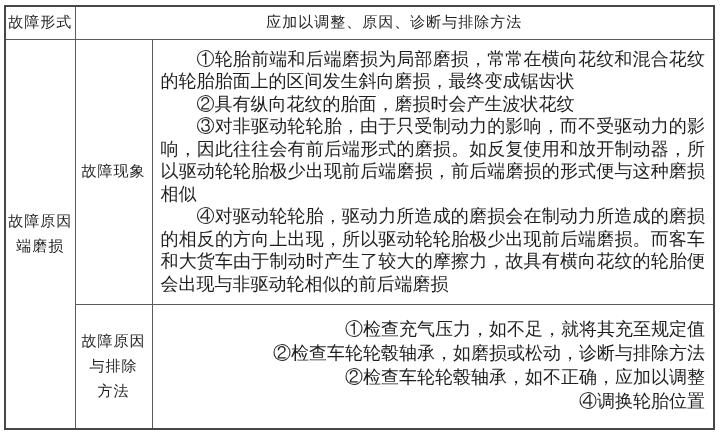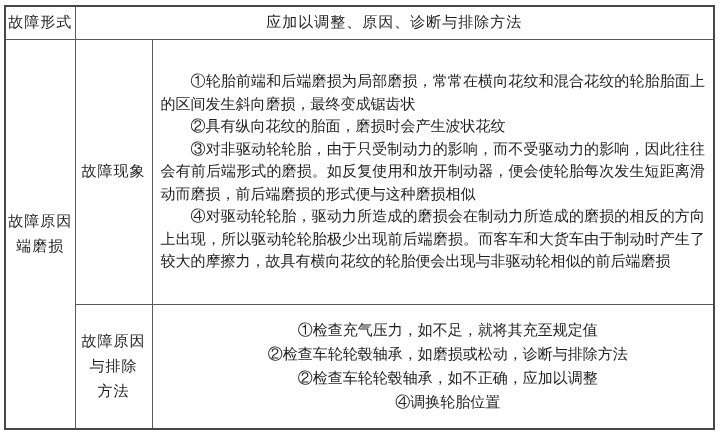--- a/index.html
+++ b/index.html
@@ -50,28 +50,29 @@
     line-height: 25px;
     white-space: pre-line;
     letter-spacing: 1px;
   }
   td.content-cell {
     vertical-align: middle;
     padding: 0 8px;
   }
   .content-cell p {
     margin: 0;
-    font-size: 15px;
+    font-size: 18px;
     line-height: 22.5px;
     text-indent: 2em;
     text-align: justify;
   }
   tr.diagnosis-row .content-cell p {
     line-height: 24px;
-    text-align: center;
+    text-align: right;
+    font-family: Liberation Mono, monospace;
   }
 </style>
 </head>
 <body>
 
 <div class="page">
   <table class="fault-table">
     <colgroup>
       <col class="c1">
       <col class="c2">
@@ -82,21 +83,21 @@
         <th>故障形式</th>
         <th colspan="2">应加以调整、原因、诊断与排除方法</th>
       </tr>
       <tr class="cause-row">
         <td rowspan="2" class="label-cell">故障原因
 端磨损</td>
         <td class="label-cell">故障现象</td>
         <td class="content-cell">
           <p>①轮胎前端和后端磨损为局部磨损，常常在横向花纹和混合花纹的轮胎胎面上的区间发生斜向磨损，最终变成锯齿状</p>
           <p>②具有纵向花纹的胎面，磨损时会产生波状花纹</p>
-          <p>③对非驱动轮轮胎，由于只受制动力的影响，而不受驱动力的影响，因此往往会有前后端形式的磨损。如反复使用和放开制动器，便会使轮胎每次发生短距离滑动而磨损，前后端磨损的形式便与这种磨损相似</p>
+          <p>③对非驱动轮轮胎，由于只受制动力的影响，而不受驱动力的影响，因此往往会有前后端形式的磨损。如反复使用和放开制动器，所以驱动轮轮胎极少出现前后端磨损，前后端磨损的形式便与这种磨损相似</p>
           <p>④对驱动轮轮胎，驱动力所造成的磨损会在制动力所造成的磨损的相反的方向上出现，所以驱动轮轮胎极少出现前后端磨损。而客车和大货车由于制动时产生了较大的摩擦力，故具有横向花纹的轮胎便会出现与非驱动轮相似的前后端磨损</p>
         </td>
       </tr>
       <tr class="diagnosis-row">
         <td class="label-cell">故障原因
 与排除
 方法</td>
         <td class="content-cell">
           <p>①检查充气压力，如不足，就将其充至规定值</p>
           <p>②检查车轮轮毂轴承，如磨损或松动，诊断与排除方法</p>

